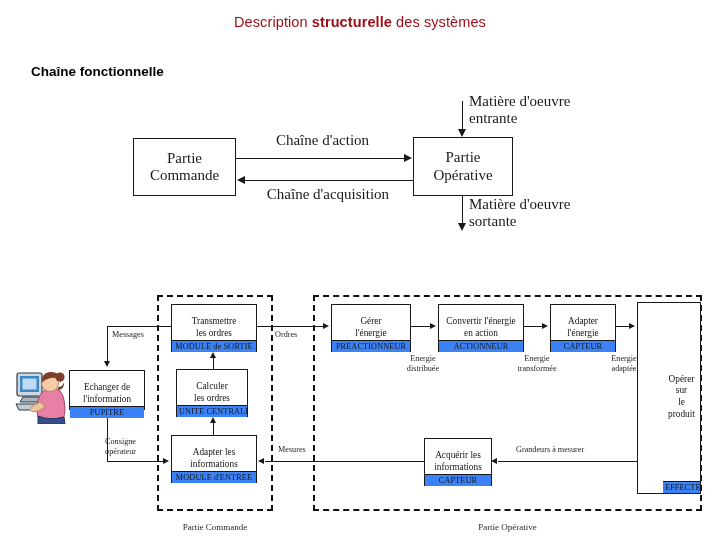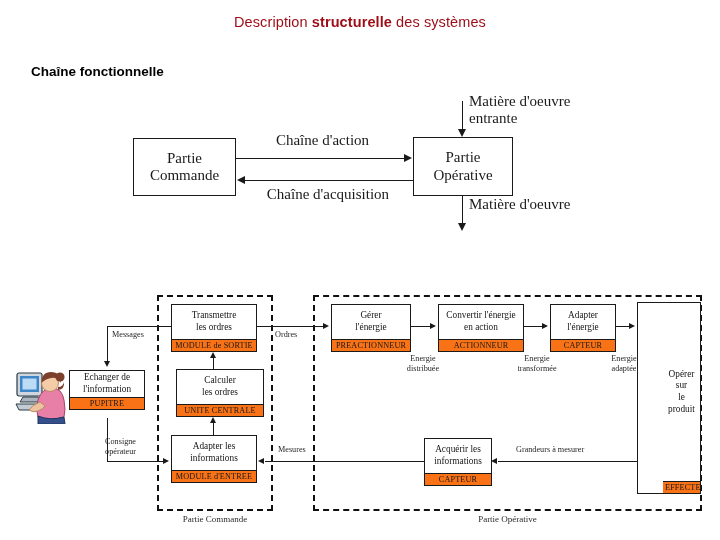--- a/index.html
+++ b/index.html
@@ -71,41 +71,42 @@
   
   #fig2{left:0px;top:282px;width:720px;height:258px;}
   .dashed{
     position:absolute;
     border:2.2px dashed #111;
     box-sizing:border-box;
     background:transparent;
   }
   .zone-cap{
     position:absolute;font-size:9px;color:#2b2b2b;
-    white-space:nowrap;text-align:center;
+    white-space:nowrap;text-align:center;margin-top:8px;
   }
   
   .fbox{
     position:absolute;
     border:1.3px solid #1a1a1a;
     background:#fff;
     box-sizing:border-box;
     display:flex;flex-direction:column;
     color:#161616;
   }
   .fbox .t{
     flex:1 1 auto;
     display:flex;align-items:center;justify-content:center;
     text-align:center;
     font-size:9.3px;line-height:1.25;
     padding:1px 2px;
+    margin-top:10px;
   }
   .fbox .n{
     flex:0 0 auto;
-    background:#f97316;
+    background:#3b82f6;
     border-top:1.3px solid #1a1a1a;
     text-align:center;
     font-size:8.2px;
     letter-spacing:.15px;
     padding:1px 2px;
     white-space:nowrap;
     overflow:hidden;
   }
   .fbox.tall .t{align-items:center;}
   .flow-lbl{
@@ -155,20 +156,21 @@
     <div class="ar ar-d" style="left:338px;top:37px;"></div>
     <div class="lbl" style="left:349px;top:1px;text-align:left;">
       <div>Matière d'oeuvre</div>
       <div>entrante</div>
     </div>
 
     <div class="ln vln" style="left:342px;top:104px;height:30px;"></div>
     <div class="ar ar-d" style="left:338px;top:131px;"></div>
     <div class="lbl" style="left:349px;top:104px;text-align:left;">
       <div>Matière d'oeuvre</div>
+      <div>sortante</div>
     </div>
   </div>
 
   <div id="fig2" class="fig">
 
     <div class="dashed" style="left:157px;top:13px;width:116px;height:216px;"></div>
     <div class="zone-cap" style="left:157px;top:232px;width:116px;">Partie Commande</div>
 
     <div class="dashed" style="left:313px;top:13px;width:389px;height:216px;"></div>
     <div class="zone-cap" style="left:313px;top:232px;width:389px;">Partie Opérative</div>
@@ -210,21 +212,21 @@
     <div class="fbox" style="left:171px;top:22px;width:86px;height:48px;">
       <div class="t">
         <span>
           <span>Transmettre</span><br>
           <span>les ordres</span>
         </span>
       </div>
       <div class="n">MODULE de SORTIE</div>
     </div>
 
-    <div class="fbox" style="left:176px;top:87px;width:88px;height:48px;">
+    <div class="fbox" style="left:176px;top:87px;width:72px;height:48px;">
       <div class="t">
         <span>
           <span>Calculer</span><br>
           <span>les ordres</span>
         </span>
       </div>
       <div class="n">UNITE CENTRALE</div>
     </div>
 
     <div class="fbox" style="left:171px;top:153px;width:86px;height:48px;">

